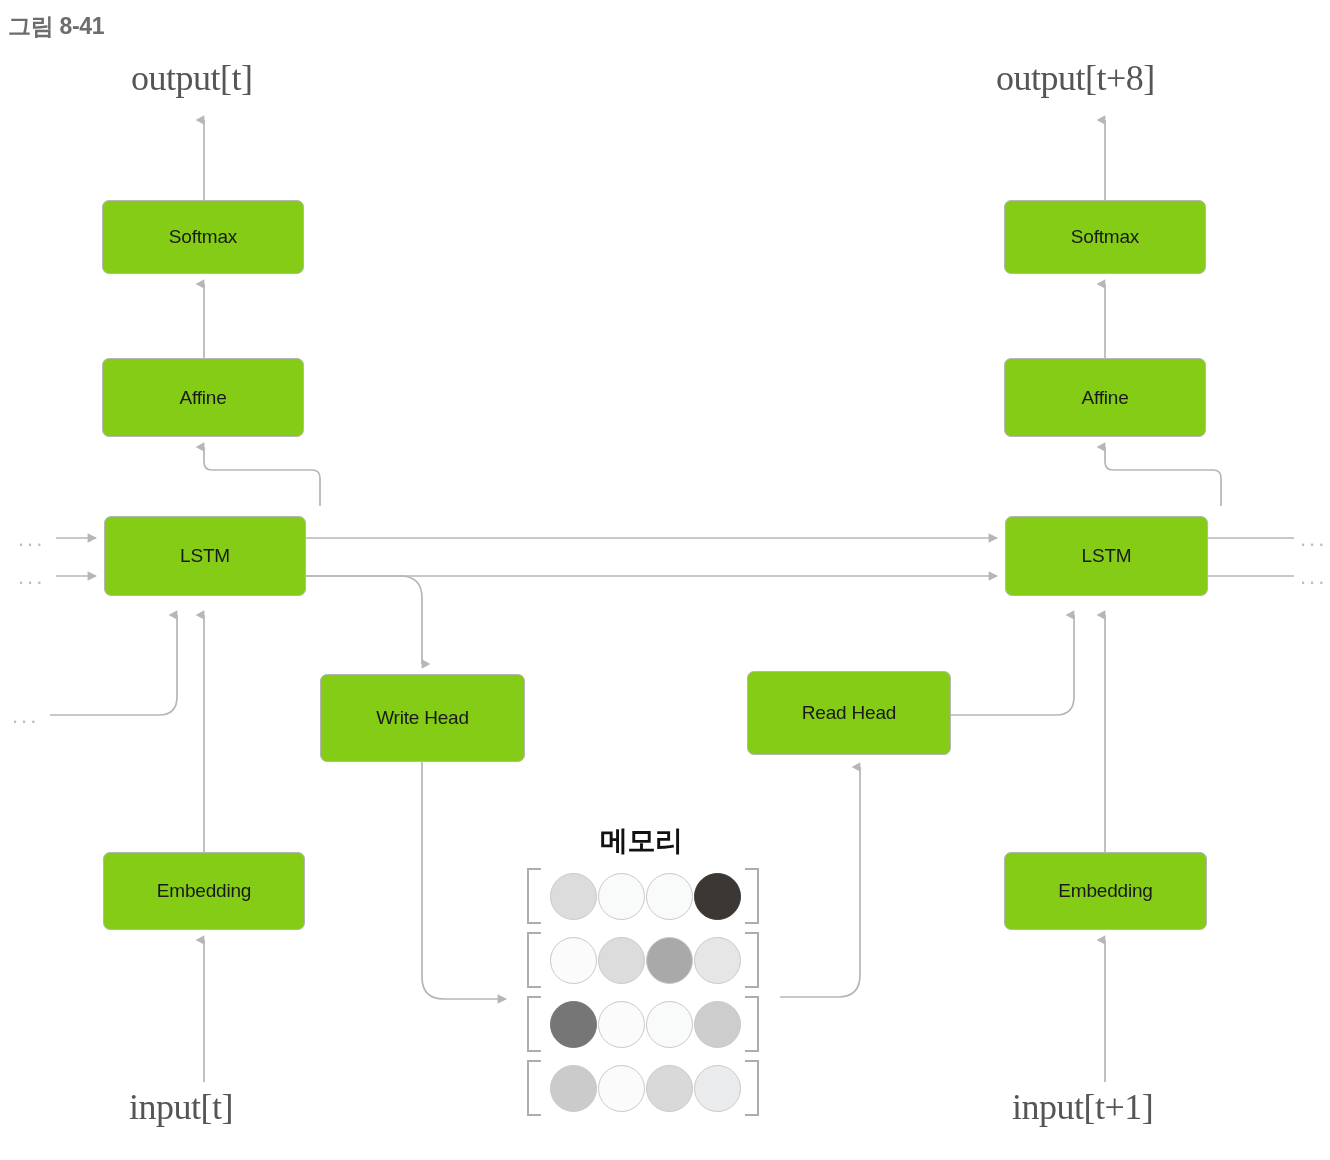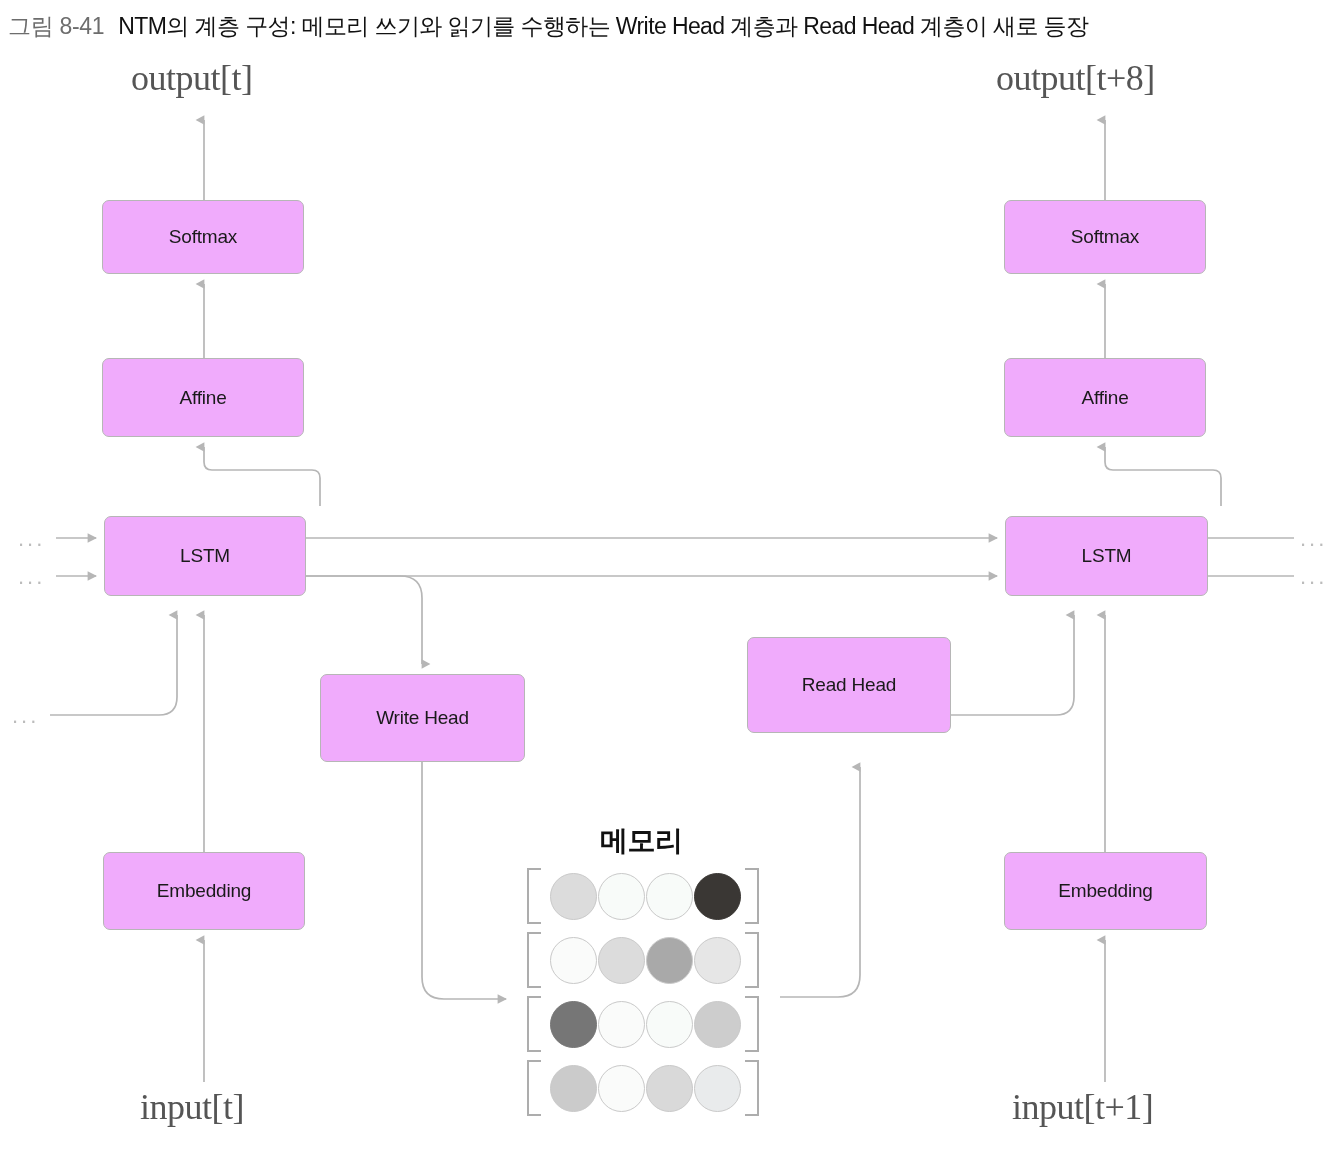--- a/index.html
+++ b/index.html
@@ -19,42 +19,42 @@
     left: 8px;
     top: 8px;
     width: 1320px;
     height: 36px;
     display: flex;
     align-items: center;
     white-space: nowrap;
     font-size: 23px;
   }
   #caption .fig-no {
-    font-weight: normal;
+    font-weight: bold;
     color: #6d6d6d;
     margin-right: 14px;
     letter-spacing: -0.3px;
   }
   #caption .fig-text {
     color: #111111;
     letter-spacing: -0.6px;
   }
   #canvas {
     position: absolute;
     left: 0;
     top: 0;
     width: 1330px;
     height: 1160px;
   }
   .node {
     position: absolute;
     box-sizing: border-box;
     border: 1.6px solid #b6b6b6;
     border-radius: 7px;
-    background: #f0abfc;
+    background: #84cc16;
     display: flex;
     align-items: center;
     justify-content: center;
     font-size: 19px;
     color: #1a1a1a;
     letter-spacing: -0.2px;
   }
   .io-label {
     position: absolute;
     color: #555555;
@@ -92,21 +92,20 @@
     border-bottom: 2.5px solid #adadad;
   }
   .bracket.left  { border-left: 2.5px solid #adadad; }
   .bracket.right { border-right: 2.5px solid #adadad; }
 </style>
 </head>
 <body>
 
 <div id="caption">
   <span class="fig-no">그림 8-41</span>
-  <span class="fig-text">NTM의 계층 구성: 메모리 쓰기와 읽기를 수행하는 Write Head 계층과 Read Head 계층이 새로 등장</span>
 </div>
 
 <svg id="canvas" viewBox="0 0 1330 1160">
   <defs>
     <marker id="arrUp" markerWidth="11" markerHeight="11" refX="5.5" refY="9.2" orient="auto" markerUnits="userSpaceOnUse">
       <path d="M5.5 0.8 L10.2 9.6 L0.8 9.6 Z" fill="#b6b6b6"></path>
     </marker>
     <marker id="arrRight" markerWidth="11" markerHeight="11" refX="9.2" refY="5.5" orient="auto" markerUnits="userSpaceOnUse">
       <path d="M10.2 5.5 L0.8 10.2 L0.8 0.8 Z" fill="#b6b6b6"></path>
     </marker>
@@ -147,35 +146,35 @@
     <path d="M1105 852 L1105 615" marker-end="url(#arrUp)"></path>
     <path d="M1105 1082 L1105 940" marker-end="url(#arrUp)"></path>
 
     <path d="M1208 538 L1294 538"></path>
     <path d="M1208 576 L1294 576"></path>
   </g>
 </svg>
 
 <div class="io-label" style="left:131px; top:57px;">output[t]</div>
 <div class="io-label" style="left:996px; top:57px;">output[t+8]</div>
-<div class="io-label" style="left:140px; top:1086px;">input[t]</div>
+<div class="io-label" style="left:129px; top:1086px;">input[t]</div>
 <div class="io-label" style="left:1012px; top:1086px;">input[t+1]</div>
 
 <div class="node" style="left:102px; top:200px; width:202px; height:74px;">Softmax</div>
 <div class="node" style="left:102px; top:358px; width:202px; height:79px;">Affine</div>
 <div class="node" style="left:104px; top:516px; width:202px; height:80px;">LSTM</div>
 <div class="node" style="left:103px; top:852px; width:202px; height:78px;">Embedding</div>
 
 <div class="node" style="left:1004px; top:200px; width:202px; height:74px;">Softmax</div>
 <div class="node" style="left:1004px; top:358px; width:202px; height:79px;">Affine</div>
 <div class="node" style="left:1005px; top:516px; width:203px; height:80px;">LSTM</div>
 <div class="node" style="left:1004px; top:852px; width:203px; height:78px;">Embedding</div>
 
 <div class="node" style="left:320px; top:674px; width:205px; height:88px;">Write Head</div>
-<div class="node" style="left:747px; top:637px; width:204px; height:96px;">Read Head</div>
+<div class="node" style="left:747px; top:671px; width:204px; height:84px;">Read Head</div>
 
 <div class="mem-title" style="left:600px; top:822px;">메모리</div>
 <div id="memory-grid" style="position:absolute; left:527px; top:868px; width:232px; height:258px;">
     <div class="bracket left" style="left: 0px; top: 0px; width: 14px; height: 56px;"></div>
     <div class="bracket right" style="left: 218px; top: 0px; width: 14px; height: 56px;"></div>
     <div class="mem-cell" style="left: 23px; top: 4.5px; width: 47px; height: 47px; background: rgb(220, 220, 220);"></div>
     <div class="mem-cell" style="left: 71px; top: 4.5px; width: 47px; height: 47px; background: rgb(248, 251, 249);"></div>
     <div class="mem-cell" style="left: 119px; top: 4.5px; width: 47px; height: 47px; background: rgb(248, 251, 249);"></div>
     <div class="mem-cell" style="left: 167px; top: 4.5px; width: 47px; height: 47px; background: rgb(58, 55, 52); border-color: rgb(58, 55, 52);"></div>
     <div class="bracket left" style="left: 0px; top: 64px; width: 14px; height: 56px;"></div>

